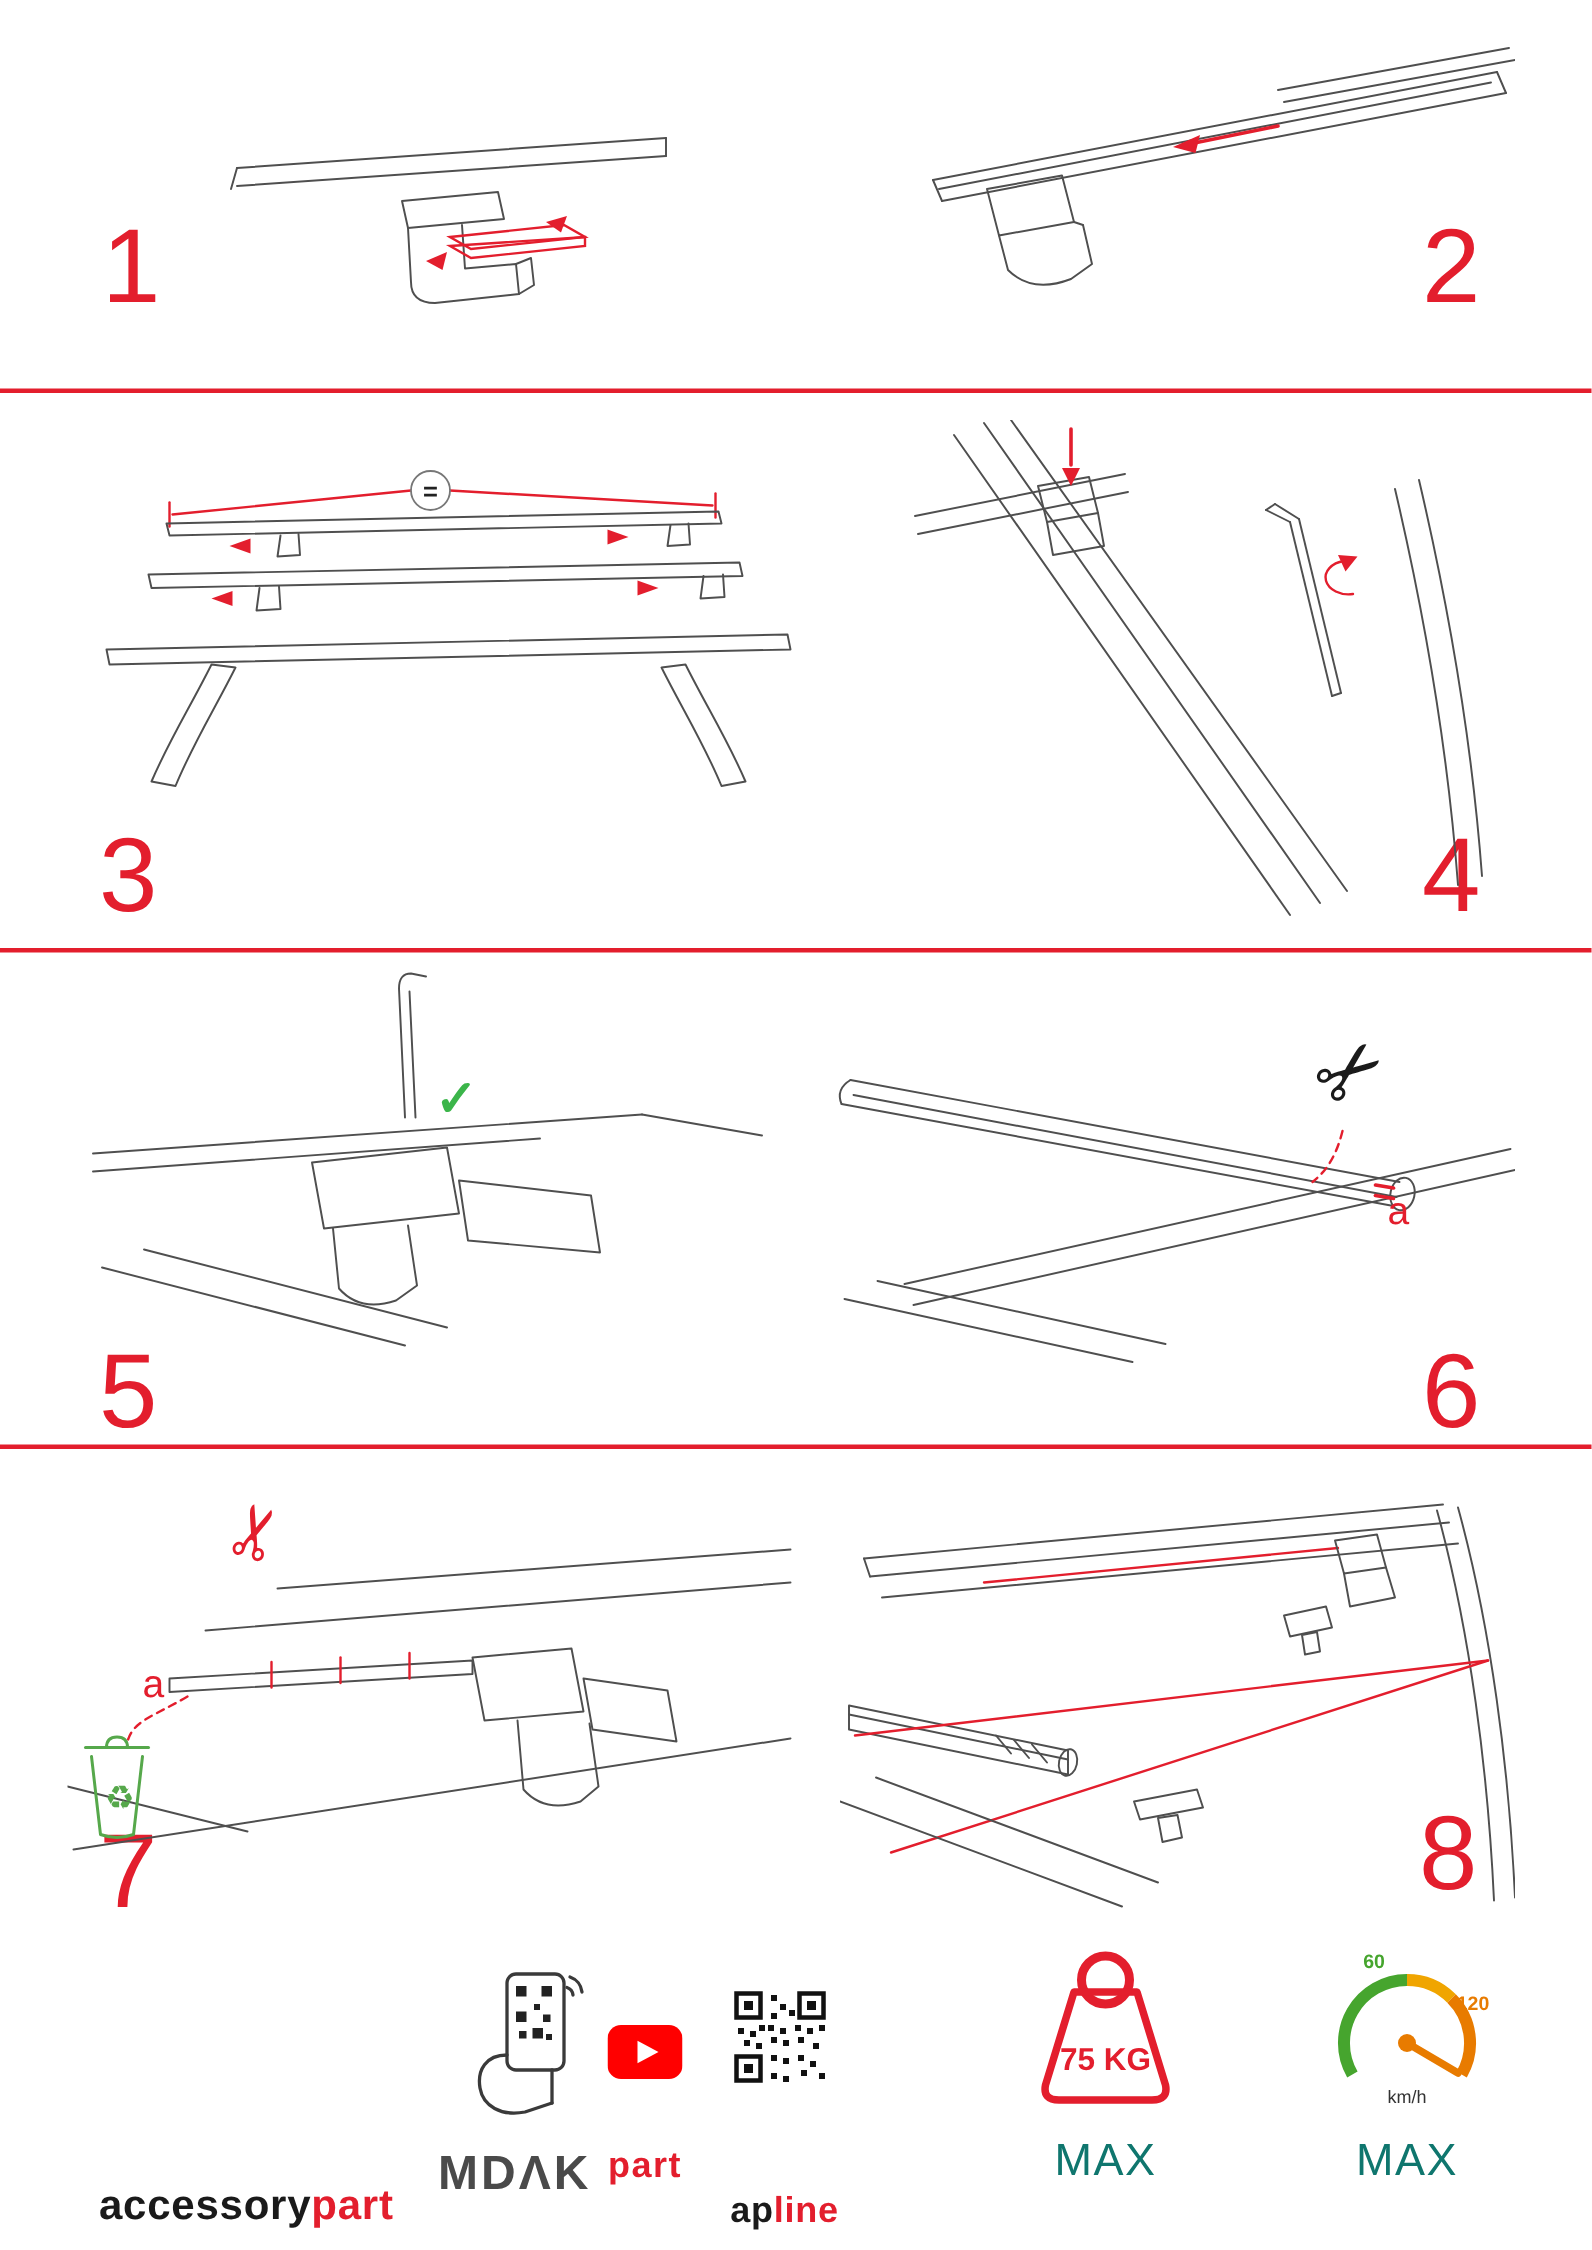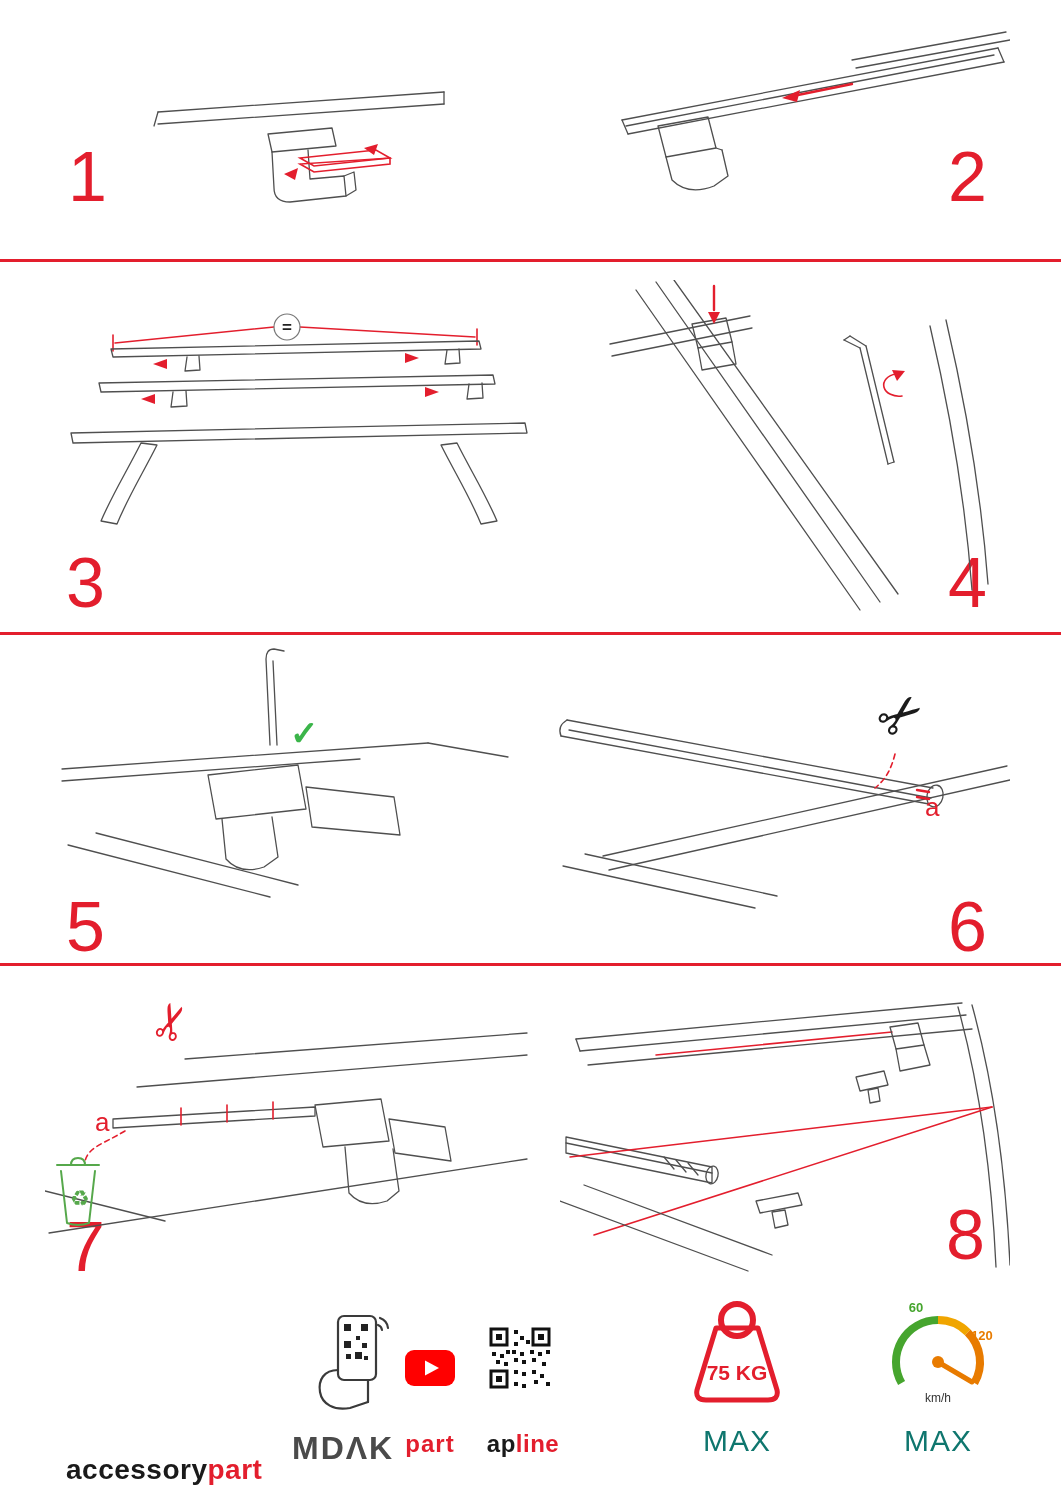--- a/index.html
+++ b/index.html
@@ -32,21 +32,21 @@
   
   .logo{position:absolute;left:64px;top:1332px;color:var(--brand-blue);font-weight:bold;letter-spacing:1px;white-space:nowrap;}
   .logo-main{font-size:52px;}
   .logo-x{font-size:36px;}
   .brand{position:absolute;left:66px;top:1422px;font-size:28px;font-weight:bold;letter-spacing:0.5px;white-space:nowrap;margin-top:32px;}
   .brand-black{color:#1a1a1a;}
   .brand-red{color:var(--accent);}
   .flabel{position:absolute;text-align:center;font-weight:bold;white-space:nowrap;}
   .lbl-mdak{left:292px;top:1430px;width:100px;font-size:32px;color:#4a4a4a;letter-spacing:2px;}
   .lbl-ipqi{left:398px;top:1430px;width:64px;font-size:24px;color:var(--accent);letter-spacing:1px;}
-  .lbl-apline{left:478px;top:1430px;width:90px;font-size:24px;letter-spacing:0.5px;}
+  .lbl-apline{left:478px;top:1460px;width:90px;font-size:24px;letter-spacing:0.5px;}
   .lbl-max{font-size:30px;color:#0f766e;font-weight:500;letter-spacing:1px;}
   .lbl-max-weight{left:678px;top:1424px;width:118px;}
   .lbl-max-speed{left:876px;top:1424px;width:124px;}
   .ic{position:absolute;}
   .qrf{fill:none;stroke:#111;stroke-width:3;}
   .qrm{fill:#111;}
   .ph{fill:none;stroke:#3a3a3a;stroke-width:2.2;stroke-linecap:round;stroke-linejoin:round;}
   .phm{fill:#222;}
   .kb{fill:none;stroke:var(--accent);}
 </style>

